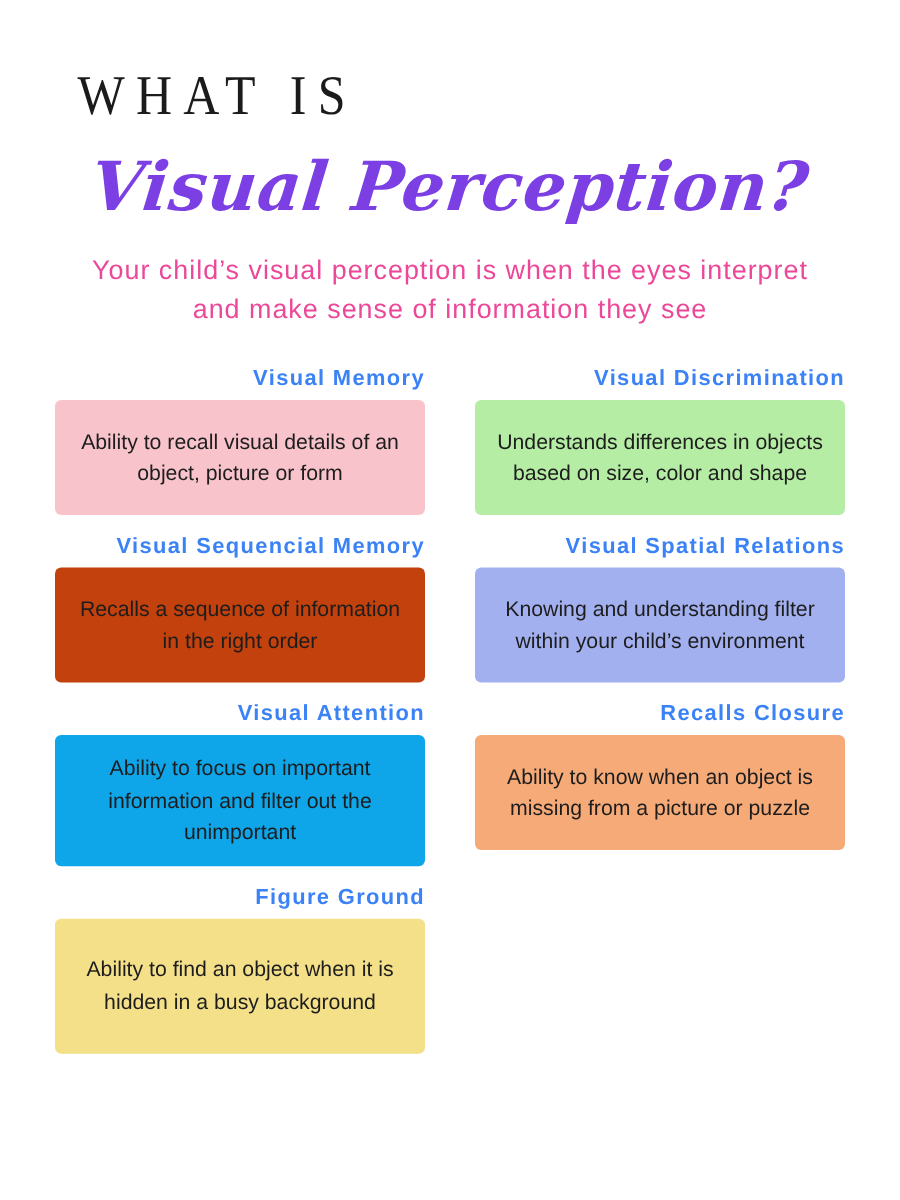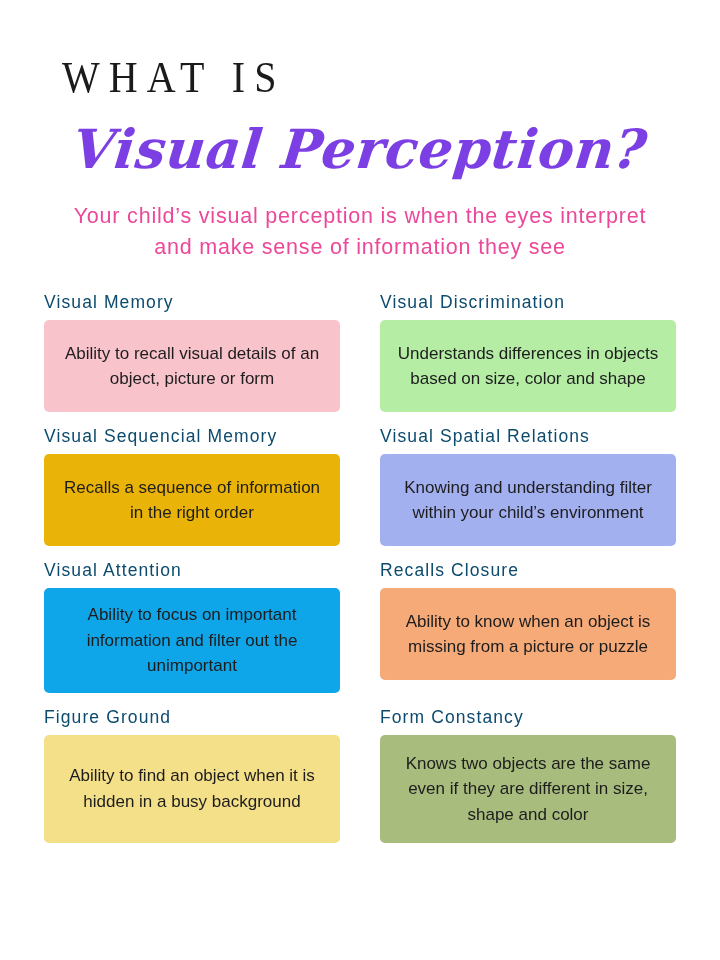--- a/index.html
+++ b/index.html
@@ -71,24 +71,24 @@
     grid-template-columns: 1fr 1fr;
     column-gap: 40px;
     row-gap: 14px;
   }
   .cell {
     display: flex;
     flex-direction: column;
     align-items: stretch;
   }
   .card-title {
-    text-align: left;
+    text-align: right;
     font-size: 17.5px;
-    font-weight: 400;
-    color: #0c4a6e;
+    font-weight: 700;
+    color: #3b82f6;
     letter-spacing: 1.1px;
     margin-bottom: 7px;
     white-space: nowrap;
   }
   .card-body {
     border-radius: 5px;
     padding: 14px 14px;
     font-size: 17px;
     line-height: 1.5;
     color: #1d1d1d;
@@ -130,21 +130,21 @@
 
     <div class="cell row1">
       <div class="card-title">Visual Discrimination</div>
       <div class="card-body" style="background-color: rgb(181, 237, 165);">
         <p>Understands differences in objects based on size, color and shape</p>
       </div>
     </div>
 
     <div class="cell row2">
       <div class="card-title">Visual Sequencial Memory</div>
-      <div class="card-body" style="background-color: #eab308;">
+      <div class="card-body" style="background-color: #c2410c;">
         <p>Recalls a sequence of information in the right order</p>
       </div>
     </div>
 
     <div class="cell row2">
       <div class="card-title">Visual Spatial Relations</div>
       <div class="card-body" style="background-color: rgb(163, 176, 240);">
         <p>Knowing and understanding filter within your child’s environment</p>
       </div>
     </div>
@@ -163,21 +163,15 @@
       </div>
     </div>
 
     <div class="cell row4">
       <div class="card-title">Figure Ground</div>
       <div class="card-body" style="background-color: rgb(245, 224, 138);">
         <p>Ability to find an object when it is hidden in a busy background</p>
       </div>
     </div>
 
-    <div class="cell row4">
-      <div class="card-title">Form Constancy</div>
-      <div class="card-body" style="background-color: rgb(168, 188, 126);">
-        <p>Knows two objects are the same even if they are different in size, shape and color</p>
-      </div>
-    </div>
 
   </div>
 </div>
 
 </body></html>

